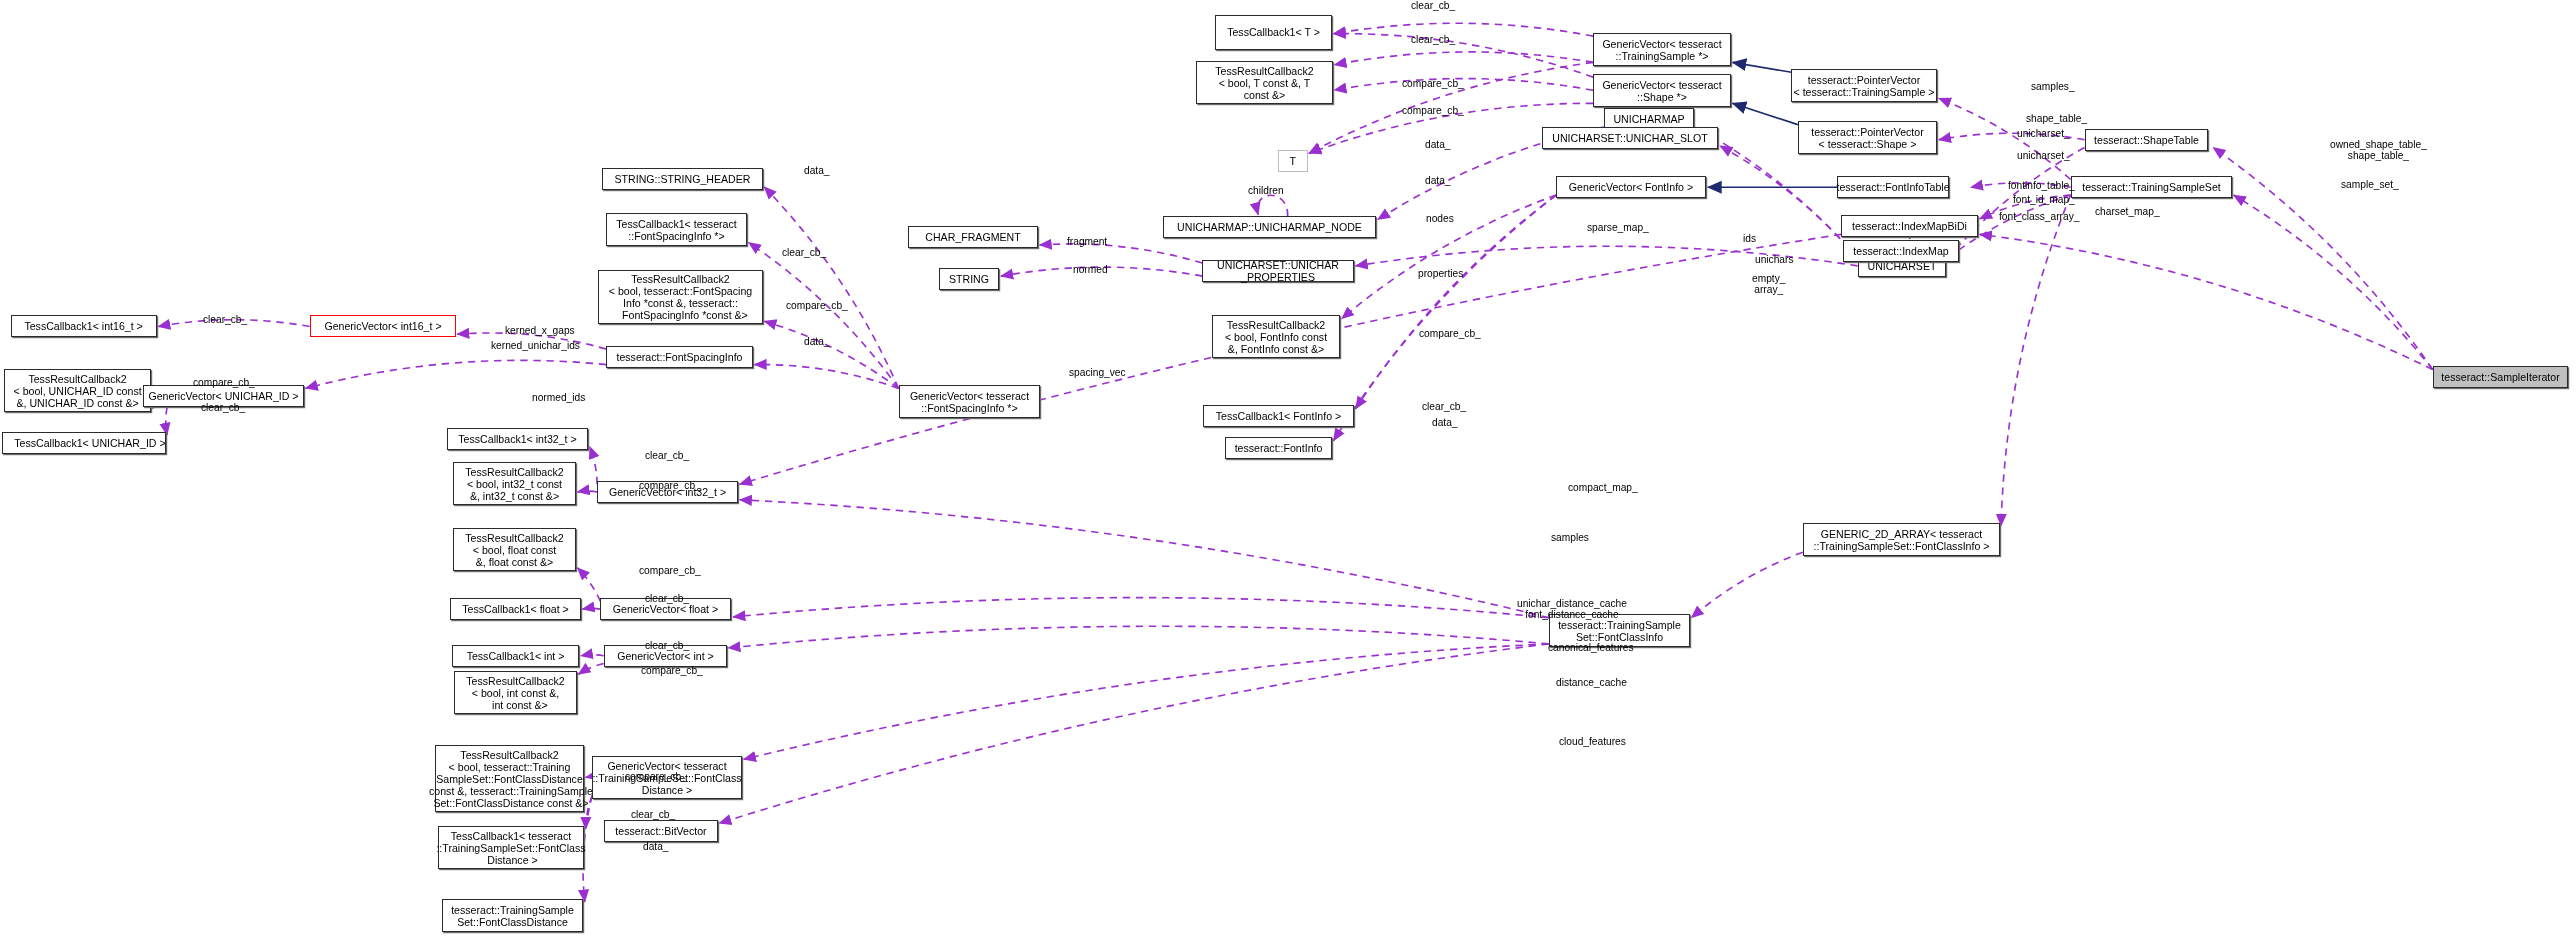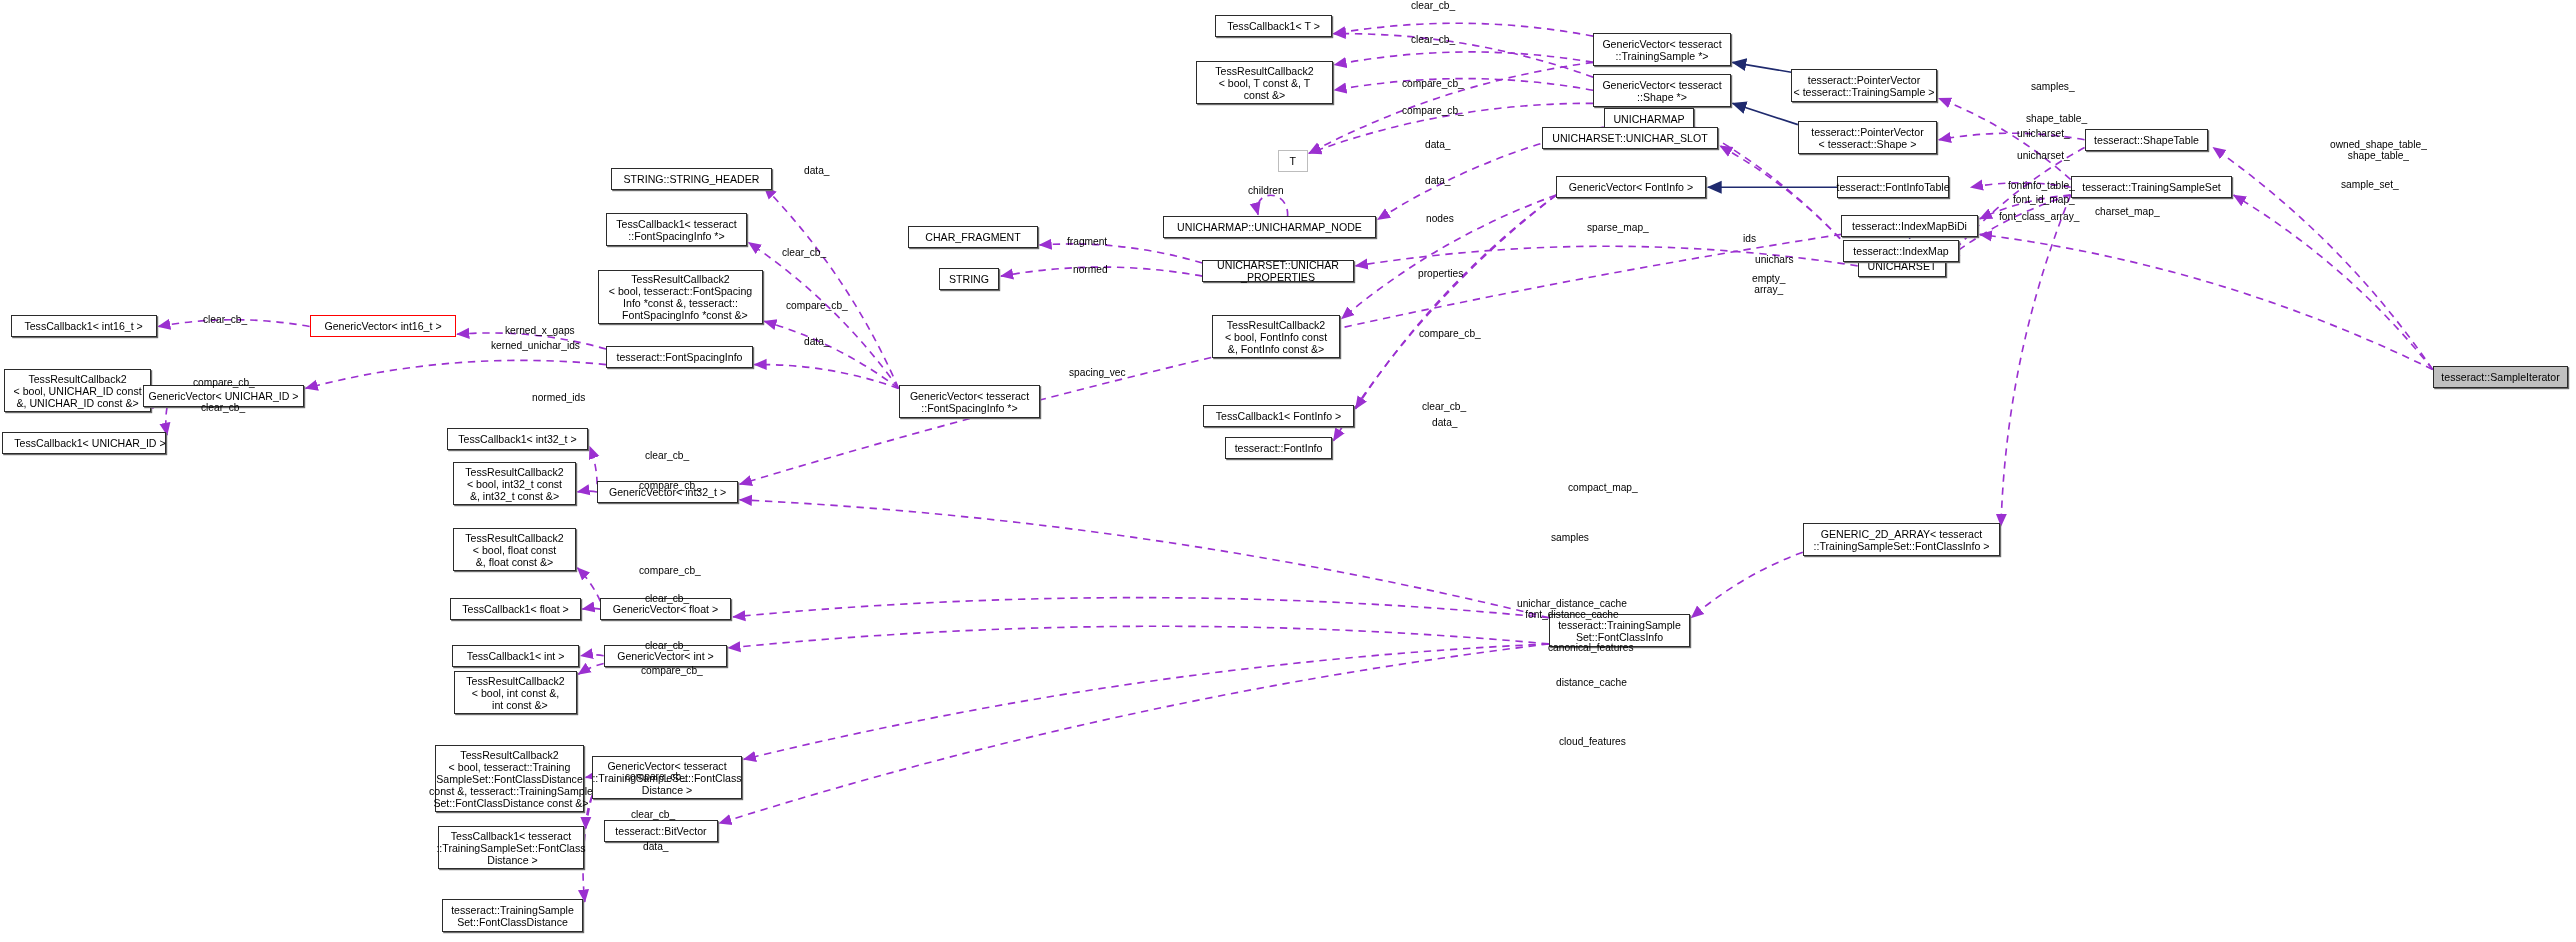--- a/index.html
+++ b/index.html
@@ -89,27 +89,27 @@
         <path d="M2195,152 L2115,126"></path>
         <path d="M2243,228.5 L2085,228.5"></path>
         <path d="M2331.5,290 L2331.5,291"></path>
       </g>
     <g id="g-self" fill="none" stroke="#9b30d0" stroke-width="2" stroke-dasharray="9,7" marker-end="url(#ah)">
         <path d="M1572,264 C1574,230 1528,230 1536,262"></path>
       </g>
   </svg>
 
   <div id="nodes-layer">
-      <div class="node" style="left: 1215px; top: 14.7px; width: 117px; height: 22px;">TessCallback1&lt; T &gt;</div>
+      <div class="node" style="left: 1215px; top: 14.7px; width: 117px; height: 35px;">TessCallback1&lt; T &gt;</div>
       <div class="node" style="left: 1196px; top: 61px; width: 137px; height: 43px;">TessResultCallback2
 &lt; bool, T const &amp;, T
 const &amp;&gt;</div>
       <div class="node plain" style="left: 1278px; top: 150px; width: 29.5px; height: 22px;">T</div>
       <div class="node" style="left: 1163px; top: 216px; width: 213px; height: 22px;">UNICHARMAP::UNICHARMAP_NODE</div>
-      <div class="node" style="left: 602px; top: 168px; width: 161px; height: 22px; margin-left: 9px;">STRING::STRING_HEADER</div>
+      <div class="node" style="left: 602px; top: 168px; width: 161px; height: 22px;">STRING::STRING_HEADER</div>
       <div class="node" style="left: 606px; top: 213px; width: 141px; height: 33px;">TessCallback1&lt; tesseract
 ::FontSpacingInfo *&gt;</div>
       <div class="node" style="left: 598px; top: 270px; width: 165px; height: 54px;">TessResultCallback2
 &lt; bool, tesseract::FontSpacing
 Info *const &amp;, tesseract::
    FontSpacingInfo *const &amp;&gt;</div>
       <div class="node" style="left: 606px; top: 346px; width: 147px; height: 22px;">tesseract::FontSpacingInfo</div>
       <div class="node" style="left: 908px; top: 226px; width: 130px; height: 22px;">CHAR_FRAGMENT</div>
       <div class="node" style="left: 939px; top: 268px; width: 60px; height: 22px;">STRING</div>
       <div class="node" style="left: 1202px; top: 260px; width: 152px; height: 22px;">UNICHARSET::UNICHAR

